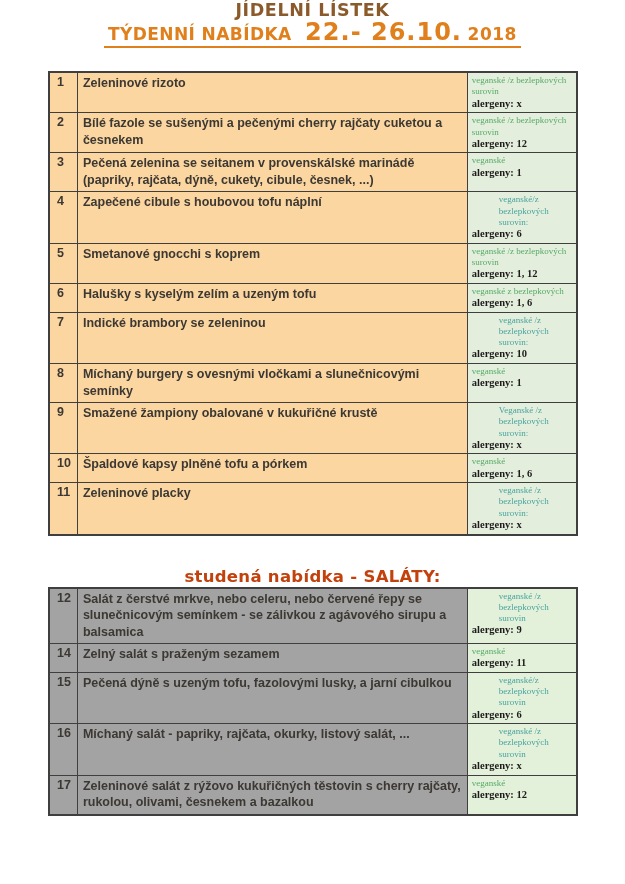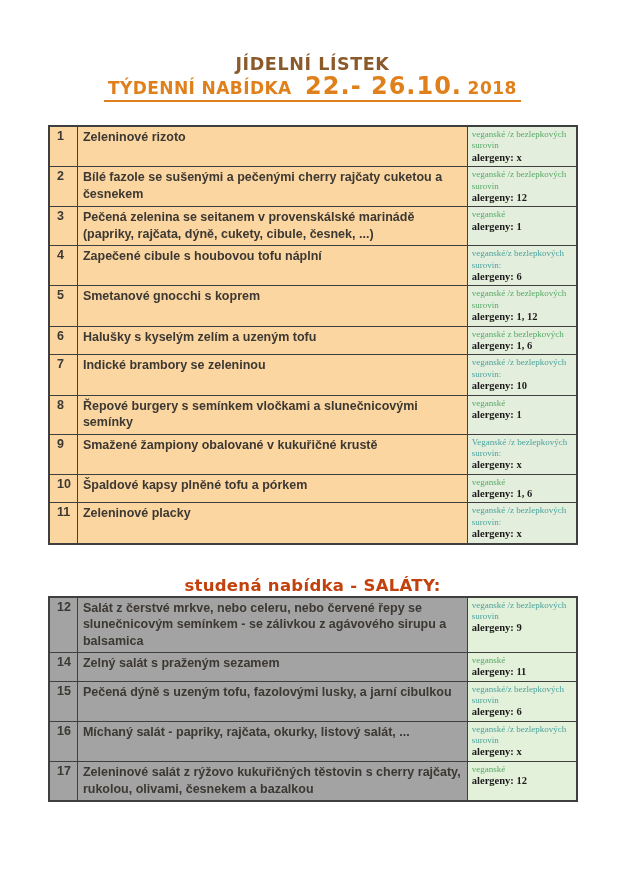--- a/index.html
+++ b/index.html
@@ -3,21 +3,21 @@
 <meta charset="utf-8">
 <style>
   html, body { margin: 0; padding: 0; }
   body {
     width: 625px; height: 884px;
     background: #ffffff;
     font-family: "Liberation Sans", sans-serif;
     overflow: hidden;
     position: relative;
   }
-  .page { padding-top: 54px; }
+  .page { }
 
   
   .header { text-align: center; }
   .main-title {
     margin: 0;
     font-size: 17.5px;
     font-weight: bold;
     letter-spacing: 0.6px;
     color: #8a5a2b;
     font-family: "DejaVu Sans", sans-serif;
@@ -69,21 +69,21 @@
   .cell-diet {
     font-family: "Liberation Serif", serif;
     padding: 2px 3px 2px 4px !important;
   }
   .diet-label {
     font-size: 9px;
     line-height: 1.25;
     display: block;
   }
   .diet-label.green { color: #55ab66; }
-  .diet-label.teal  { color: #48a49e; }
+  .diet-label.teal  { color: #48a49e; margin-left: 27px; }
   .allergen-info {
     font-size: 10.5px;
     font-weight: bold;
     color: #1d1b1b;
     line-height: 1.2;
     display: block;
   }
 
   
   .table-hot td { background: #fcd6a0; }
@@ -186,21 +186,21 @@
     <td class="cell-num">7</td>
     <td class="cell-dish">Indické brambory se zeleninou</td>
     <td class="cell-diet">
       <span class="diet-label teal">veganské /z bezlepkových surovin:</span>
       <span class="allergen-info">alergeny: 10</span>
     </td>
   </tr>
 
   <tr>
     <td class="cell-num">8</td>
-    <td class="cell-dish">Řepové burgery s semínkem vločkami a slunečnicovými semínky</td>
+    <td class="cell-dish">Míchaný burgery s ovesnými vločkami a slunečnicovými semínky</td>
     <td class="cell-diet">
       <span class="diet-label green">veganské</span>
       <span class="allergen-info">alergeny: 1</span>
     </td>
   </tr>
 
   <tr>
     <td class="cell-num">9</td>
     <td class="cell-dish">Smažené žampiony obalované v kukuřičné krustě</td>
     <td class="cell-diet">

